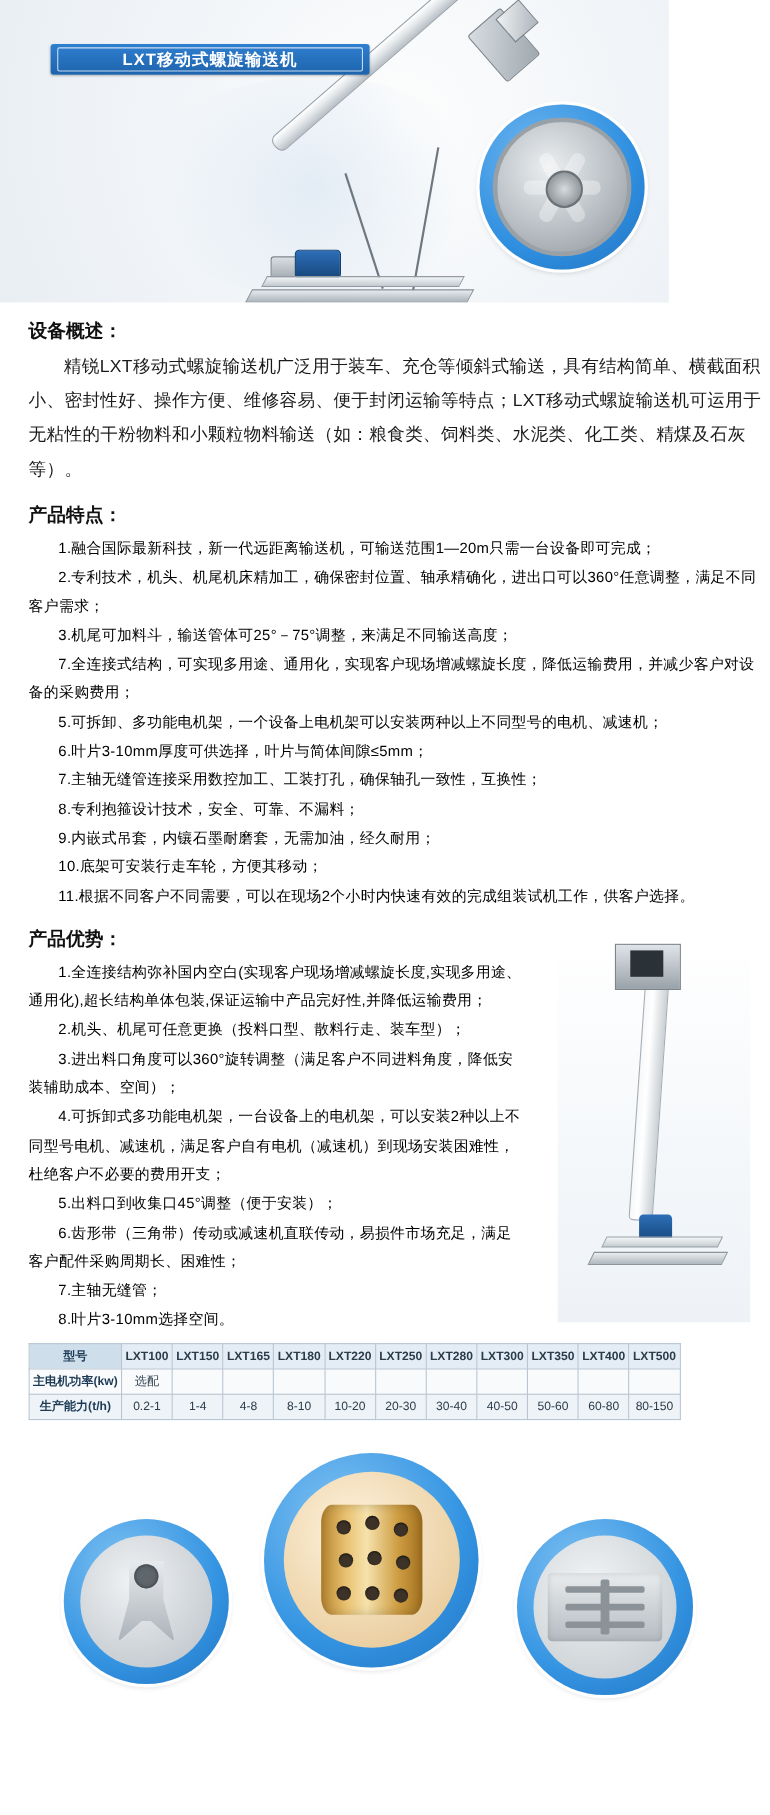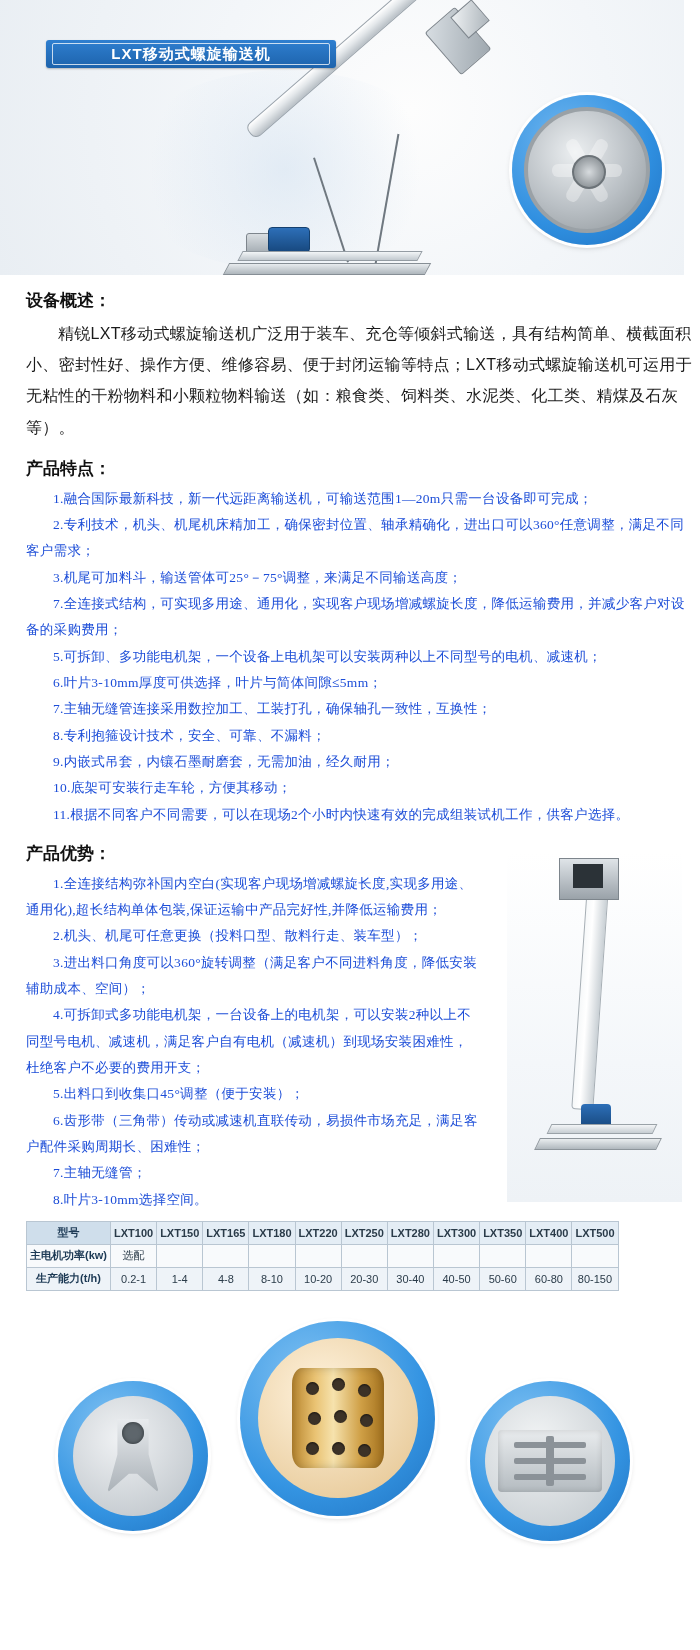--- a/index.html
+++ b/index.html
@@ -8,21 +8,21 @@
     height:1650px;
     background:#ffffff;
     font-family:"Liberation Sans", sans-serif;
     color:#222;
     position:relative;
     overflow:hidden;
   }
   
   .hero{
     position:relative;
-    width:684px;
+    width:608px;
     height:275px;
     background:
       radial-gradient(circle at 60% 40%, #fdfdfd 0%, #f3f6f9 45%, #e9eef3 100%);
     overflow:hidden;
   }
   .hero-watermark{
     position:absolute;
     left:120px; top:70px;
     width:330px; height:200px;
     border-radius:50%;
@@ -176,23 +176,22 @@
     margin:0 0 0 18px;
     text-indent:2em;
     color:#1a1a1a;
     letter-spacing:.3px;
   }
   p.item{
     font-size:13.5px;
     line-height:1.95;
     margin:0 0 0 18px;
     text-indent:2em;
-    color:#1d4ed8;
+    color:#000000;
     letter-spacing:.3px;
-    font-family:Liberation Serif, serif;
   }
   
   .adv-wrap{position:relative;}
   .adv-photo{
     position:absolute;
     right:10px; top:10px;
     width:175px; height:350px;
   }
   .adv-photo .ap-bg{
     position:absolute;inset:0;

